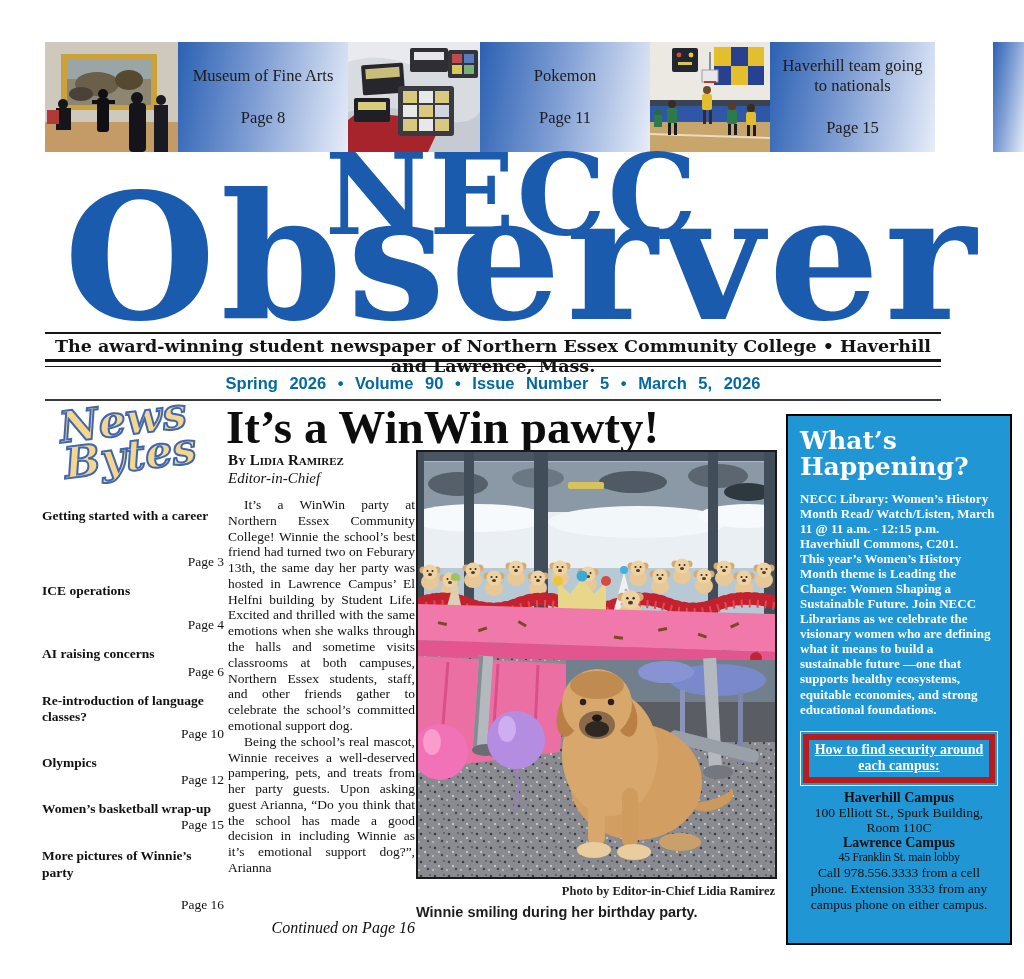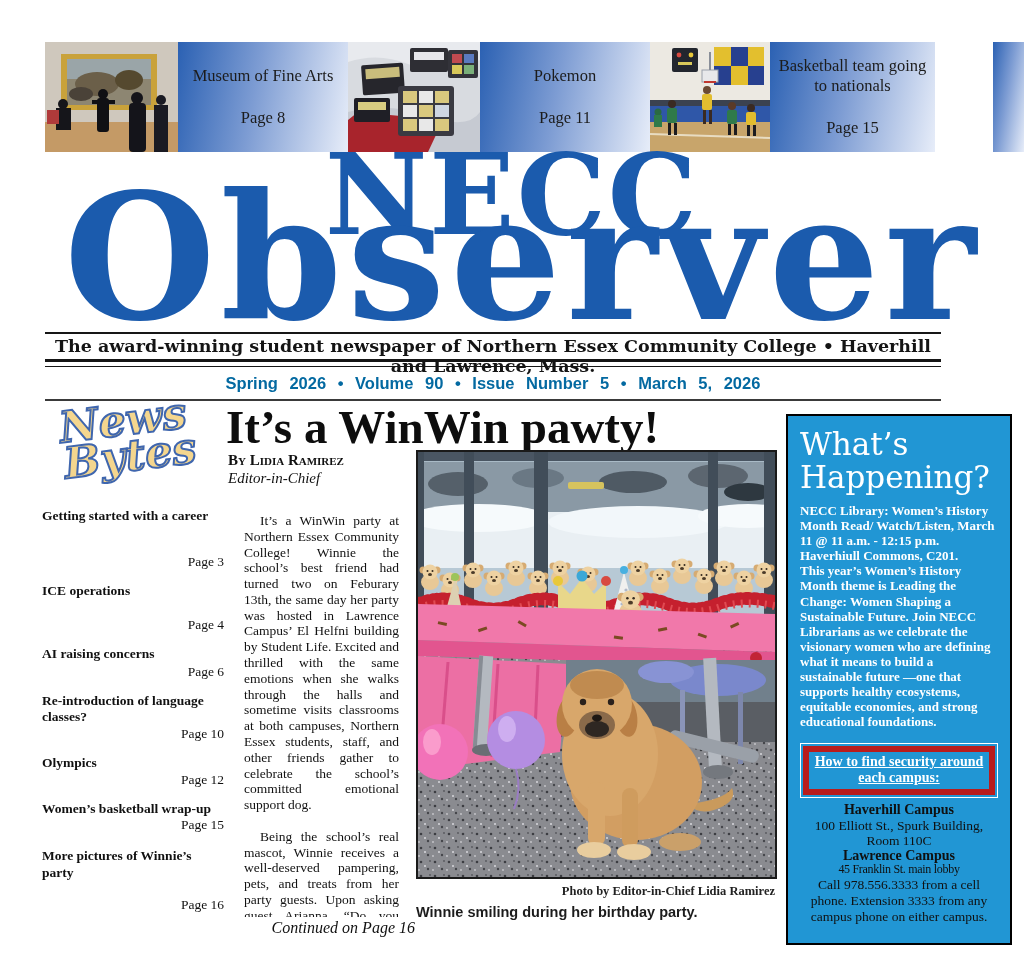--- a/index.html
+++ b/index.html
@@ -52,32 +52,32 @@
   .nb-item:nth-child(7) .nb-page{margin-top:16px;}
   .nb-item:nth-child(8) .nb-page{margin-top:1px;}
 
   
   .headline{left:226px;top:404px;width:556px;font-family:"Liberation Serif",serif;
         font-weight:bold;font-size:47px;line-height:1;color:#0d0d0d;white-space:nowrap;}
   .byline{left:228px;top:452px;font-variant:small-caps;font-weight:bold;font-size:15px;}
   .byrole{left:228px;top:470px;font-style:italic;font-size:15px;}
   .body-col{left:228px;top:497px;width:187px;height:420px;overflow:hidden;
         font-size:13.5px;line-height:1.17;text-align:justify;}
-  .body-col p{margin:16px;text-indent:16px;}
+  .body-col p{margin:0;text-indent:16px;}
   .continued{left:228px;top:919px;width:187px;text-align:right;font-style:italic;font-size:16px;}
 
   .main-photo{left:416px;top:450px;width:357px;height:425px;border:2px solid #1a1a1a;background:#9aa6ad;}
   .credit{left:416px;top:884px;width:359px;text-align:right;font-weight:bold;font-size:12.5px;color:#222;}
   .caption{left:416px;top:904px;width:380px;font-family:"Liberation Sans",sans-serif;
         font-weight:bold;font-size:14.5px;color:#1c1c1c;}
 
   
   .panel{left:786px;top:414px;width:226px;height:531px;background:var(--sidebar-blue,#2196d4);
         border:2px solid #000;box-sizing:border-box;padding:12px 12px 8px 12px;overflow:hidden;}
-  .panel-title{font-family:"DejaVu Serif",serif;font-weight:normal;font-size:31px;line-height:1.05;
+  .panel-title{font-family:"DejaVu Serif",serif;font-weight:bold;font-size:25px;line-height:1.05;
         color:#fff;}
   .panel-body{margin-top:10px;font-weight:bold;font-size:13px;line-height:1.16;color:#fff;}
   .panel-body p{margin:0;}
   .security{margin-top:14px;border:1px solid #fff;padding:2px;}
   .security-inner{border:6px solid #b91c1c;padding:2px 2px 3px 2px;}
   .security-head{text-align:center;font-weight:bold;font-size:14px;line-height:1.15;color:#fff;
         text-decoration:underline;}
   .security-text{margin-top:4px;text-align:center;color:#101010;}
   .campus-name{font-weight:bold;font-size:14px;line-height:1.1;}
   .campus-addr{font-size:13.5px;line-height:1.12;}
@@ -186,21 +186,21 @@
       <circle cx="101" cy="66" r="4" fill="#3a2a22"></circle>
         <rect x="96" y="70" width="10" height="13" rx="2" fill="#e2bd2f"></rect>
       <rect x="97" y="83" width="3" height="11" fill="#1c1c20"></rect>
         <rect x="103" y="83" width="3" height="11" fill="#1c1c20"></rect>
       <circle cx="8" cy="70" r="3.5" fill="#2a6a42"></circle>
         <rect x="4" y="73" width="8" height="12" fill="#2f7a4a"></rect>
     </svg>
   </div>
 
   <div class="banner-cell teaser abs" style="left:770px;width:165px;">
-    <div class="t-title">Basketball team going to nationals</div>
+    <div class="t-title">Haverhill team going to nationals</div>
     <div class="t-page">Page 15</div>
   </div>
 
   <div class="banner-cell teaser abs" style="left:993px;width:31px;"></div>
 
   <div class="abs necc">NECC</div>
   <div class="abs observer">Observer</div>
 
   <div class="abs rule r1"></div>
   <div class="abs tagline">The award-winning student newspaper of Northern Essex Community College • Haverhill and Lawrence, Mass.</div>

